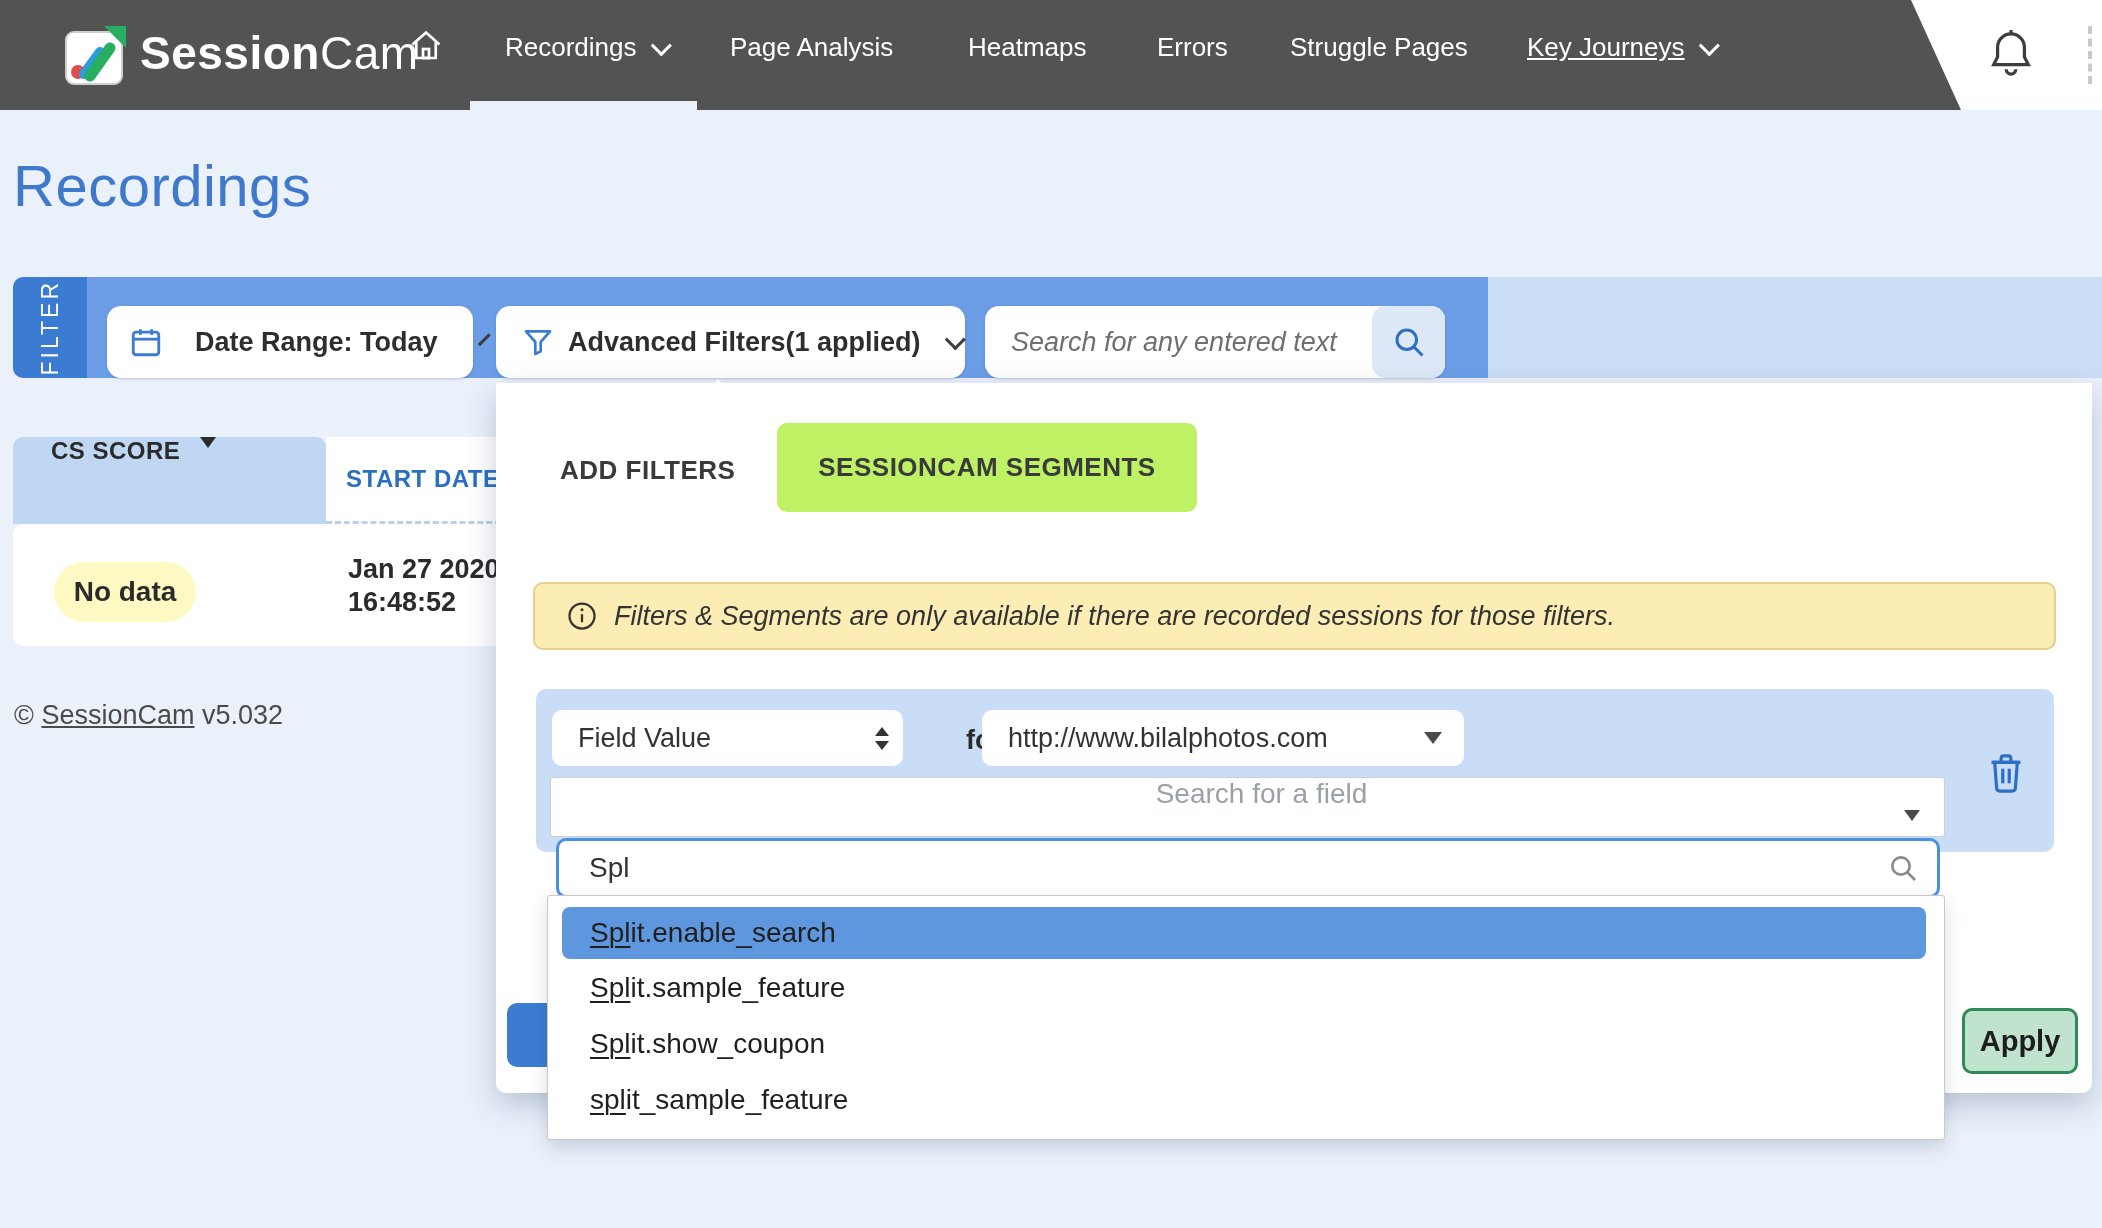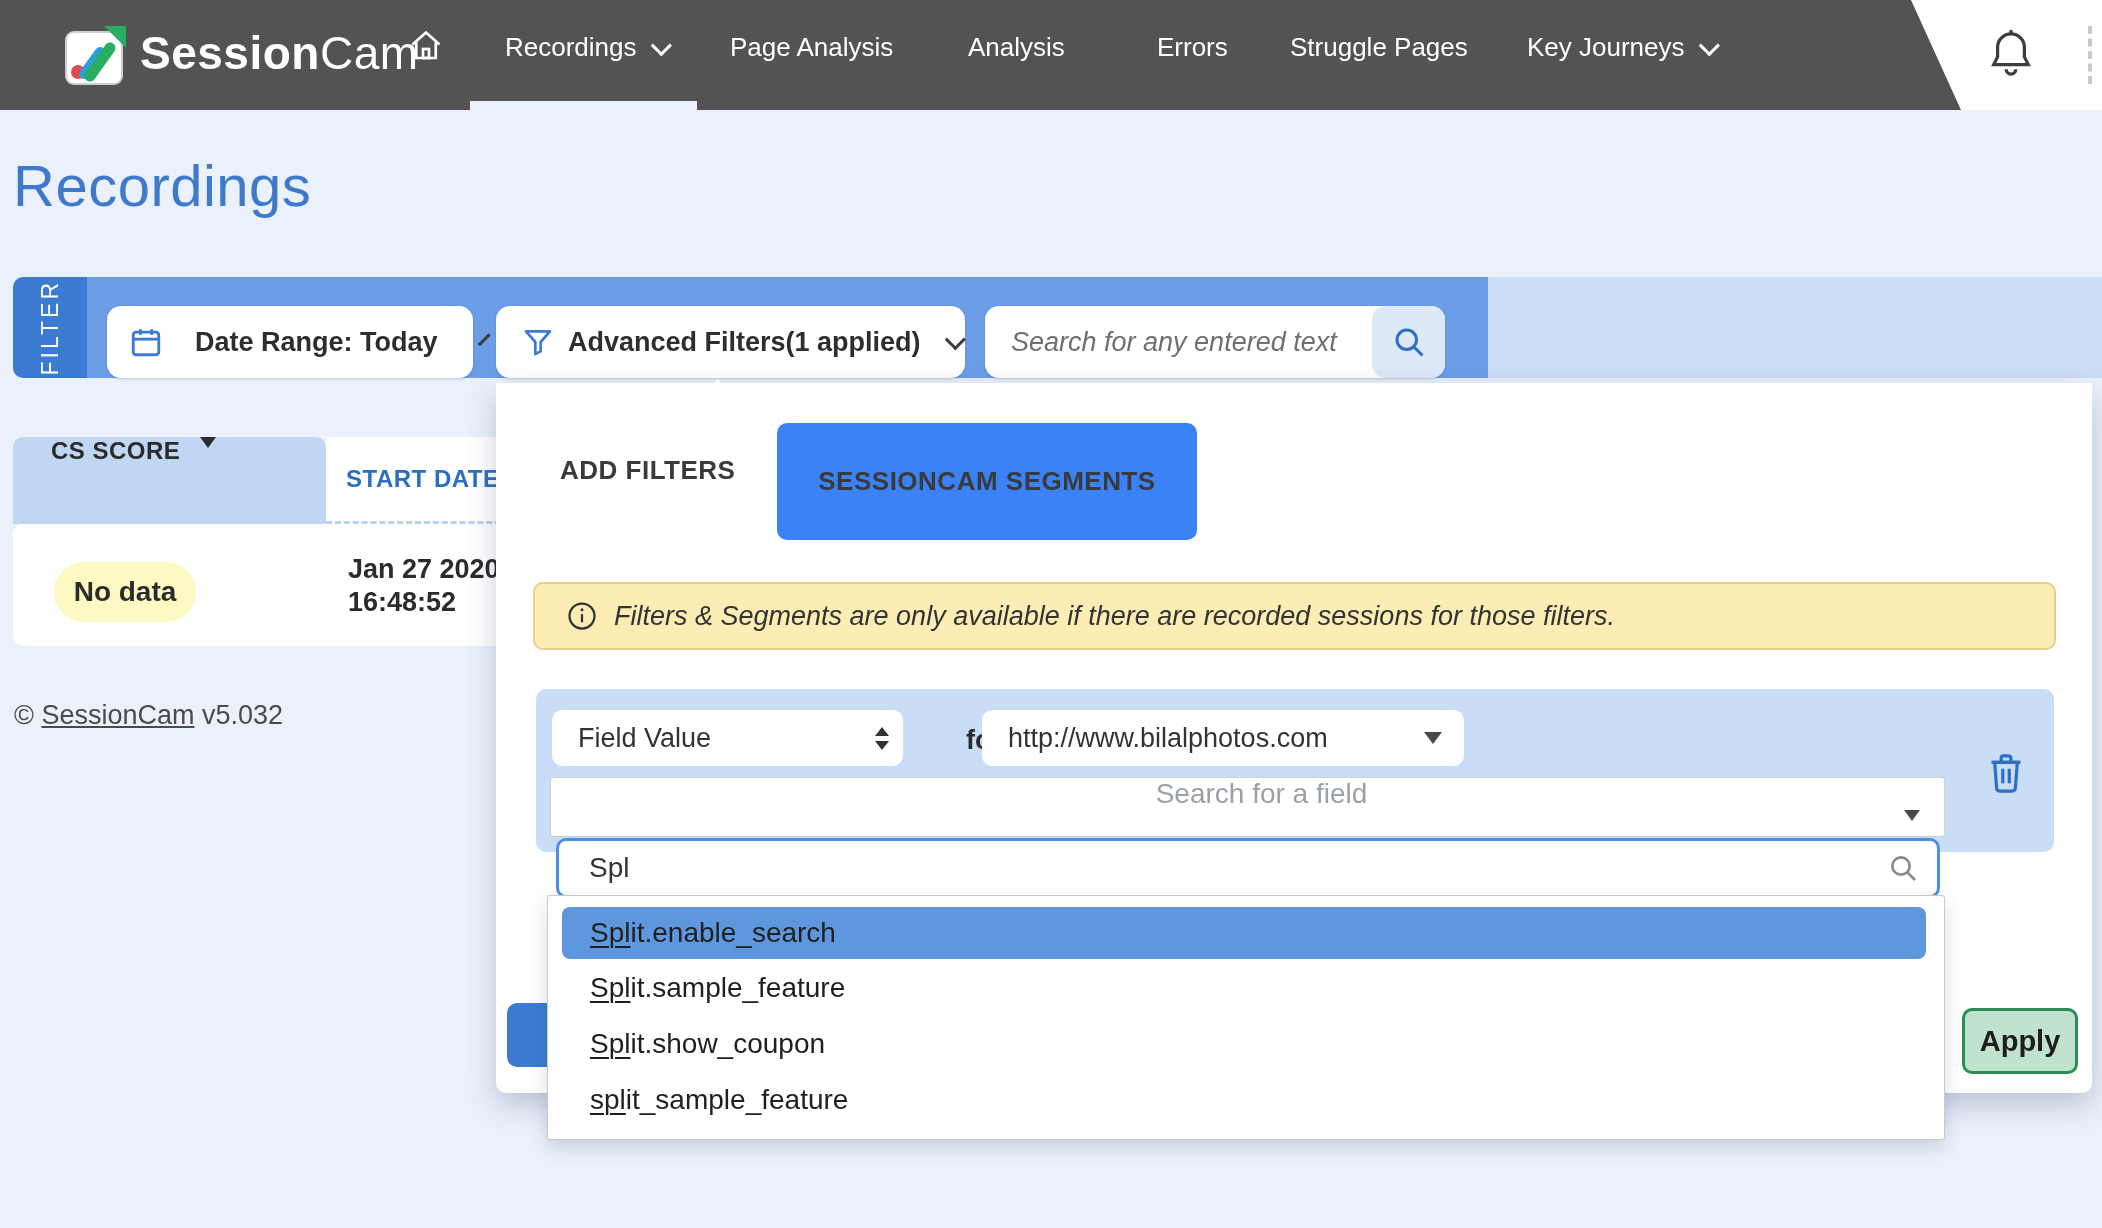--- a/index.html
+++ b/index.html
@@ -42,21 +42,21 @@
   .th-cs{left:13px;top:437px;width:313px;height:87px;background:#BFD7F2;border-radius:10px 10px 0 0;display:flex;align-items:flex-start;cursor:pointer;z-index:2;}
   .th-sd{left:326px;top:437px;width:184px;height:84px;background:#fff;display:flex;align-items:center;border-bottom:3px dashed #B9D2EE;cursor:pointer;z-index:2;}
   .row-card{left:13px;top:524px;width:497px;height:122px;background:#fff;border-radius:10px 0 0 10px;z-index:2;cursor:pointer;}
   .nodata{left:41px;top:38px;width:142px;height:60px;background:#fef9c3;border-radius:31px;display:flex;align-items:center;justify-content:center;font-size:28px;font-weight:700;color:#2b2b2b;}
   .datecell{left:335px;top:29px;font-size:27px;font-weight:700;color:#2b2b2b;line-height:33px;white-space:nowrap;}
   .footer{left:14px;top:700px;font-size:27px;color:#4a4a4a;}
   .footer a{color:#4a4a4a;text-decoration:underline;cursor:pointer;}
   
   .panel{left:496px;top:383px;width:1596px;height:710px;background:#fff;border-radius:0 0 10px 10px;box-shadow:0 12px 30px rgba(40,60,100,.25);z-index:10;}
   .tab-plain{left:64px;top:72px;font-size:26px;font-weight:700;color:#3a3a3a;cursor:pointer;letter-spacing:.5px;}
-  .tab-active{left:281px;top:40px;width:420px;height:117px;background:#3b82f6;border-radius:10px;display:flex;align-items:center;justify-content:center;font-size:26px;font-weight:700;color:#3a3a3a;letter-spacing:.5px;cursor:pointer;}
+  .tab-active{left:281px;top:40px;width:420px;height:89px;background:#bef264;border-radius:10px;display:flex;align-items:center;justify-content:center;font-size:26px;font-weight:700;color:#3a3a3a;letter-spacing:.5px;cursor:pointer;}
   .banner{left:37px;top:199px;width:1519px;height:64px;background:#FBEDB4;border:2px solid #E8CE8C;border-radius:10px;display:flex;align-items:center;}
   .banner .txt{font-size:27px;font-style:italic;color:#333;margin-left:17px;}
   .fcard{left:40px;top:306px;width:1518px;height:163px;background:#C9DDF6;border-radius:10px;}
   .select{background:#fff;border-radius:10px;position:absolute;display:flex;align-items:center;cursor:pointer;}
   .select .val{font-size:27px;color:#333;margin-left:26px;white-space:nowrap;}
   .for-lbl{left:430px;top:36px;font-size:27px;font-weight:700;color:#2b2b2b;position:absolute;}
   .caret-down{width:0;height:0;border-left:9px solid transparent;border-right:9px solid transparent;border-top:12px solid #4a4a4a;}
   .spinner{margin-left:auto;margin-right:14px;display:flex;flex-direction:column;gap:5px;}
   .spinner i{display:block;width:0;height:0;border-left:7px solid transparent;border-right:7px solid transparent;}
   .spinner .up{border-bottom:9px solid #333;}
@@ -94,24 +94,24 @@
   <div class="abs" style="left:408px;top:28px;cursor:pointer;">
     <svg width="36" height="36" viewBox="0 0 24 24" fill="none" stroke="#ffffff" stroke-width="1.8">
       <path d="M3 11 L12 3 L21 11"></path>
         <path d="M5.5 9.5 V20 H18.5 V9.5"></path>
         <rect x="10" y="14" width="4" height="6"></rect>
     </svg>
   </div>
 
   <div class="abs nav-item" style="left:505px;"><span>Recordings</span><i class="chev"></i></div>
   <div class="abs nav-item" style="left:730px;"><span>Page Analysis</span></div>
-  <div class="abs nav-item" style="left:968px;"><span>Analysis</span></div>
+  <div class="abs nav-item" style="left:968px;"><span>Heatmaps</span></div>
   <div class="abs nav-item" style="left:1157px;"><span>Errors</span></div>
   <div class="abs nav-item" style="left:1290px;"><span>Struggle Pages</span></div>
-  <div class="abs nav-item" style="left:1527px;"><span>Key Journeys</span><i class="chev"></i></div>
+  <div class="abs nav-item" style="left:1527px;text-decoration:underline;"><span>Key Journeys</span><i class="chev"></i></div>
 
   <div class="abs active-notch"></div>
 
   <div class="abs" style="left:1988px;top:28px;cursor:pointer;">
     <svg width="46" height="52" viewBox="0 0 24 27" fill="none" stroke="#3d3d3d" stroke-width="1.7">
       <path d="M12 3 a7 7 0 0 1 7 7 v5 l2 4 H3 l2 -4 v-5 a7 7 0 0 1 7 -7 z"></path>
       <path d="M9.5 21.5 a2.5 2.5 0 0 0 5 0"></path>
       <line x1="12" y1="1" x2="12" y2="3"></line>
     </svg>
   </div>

